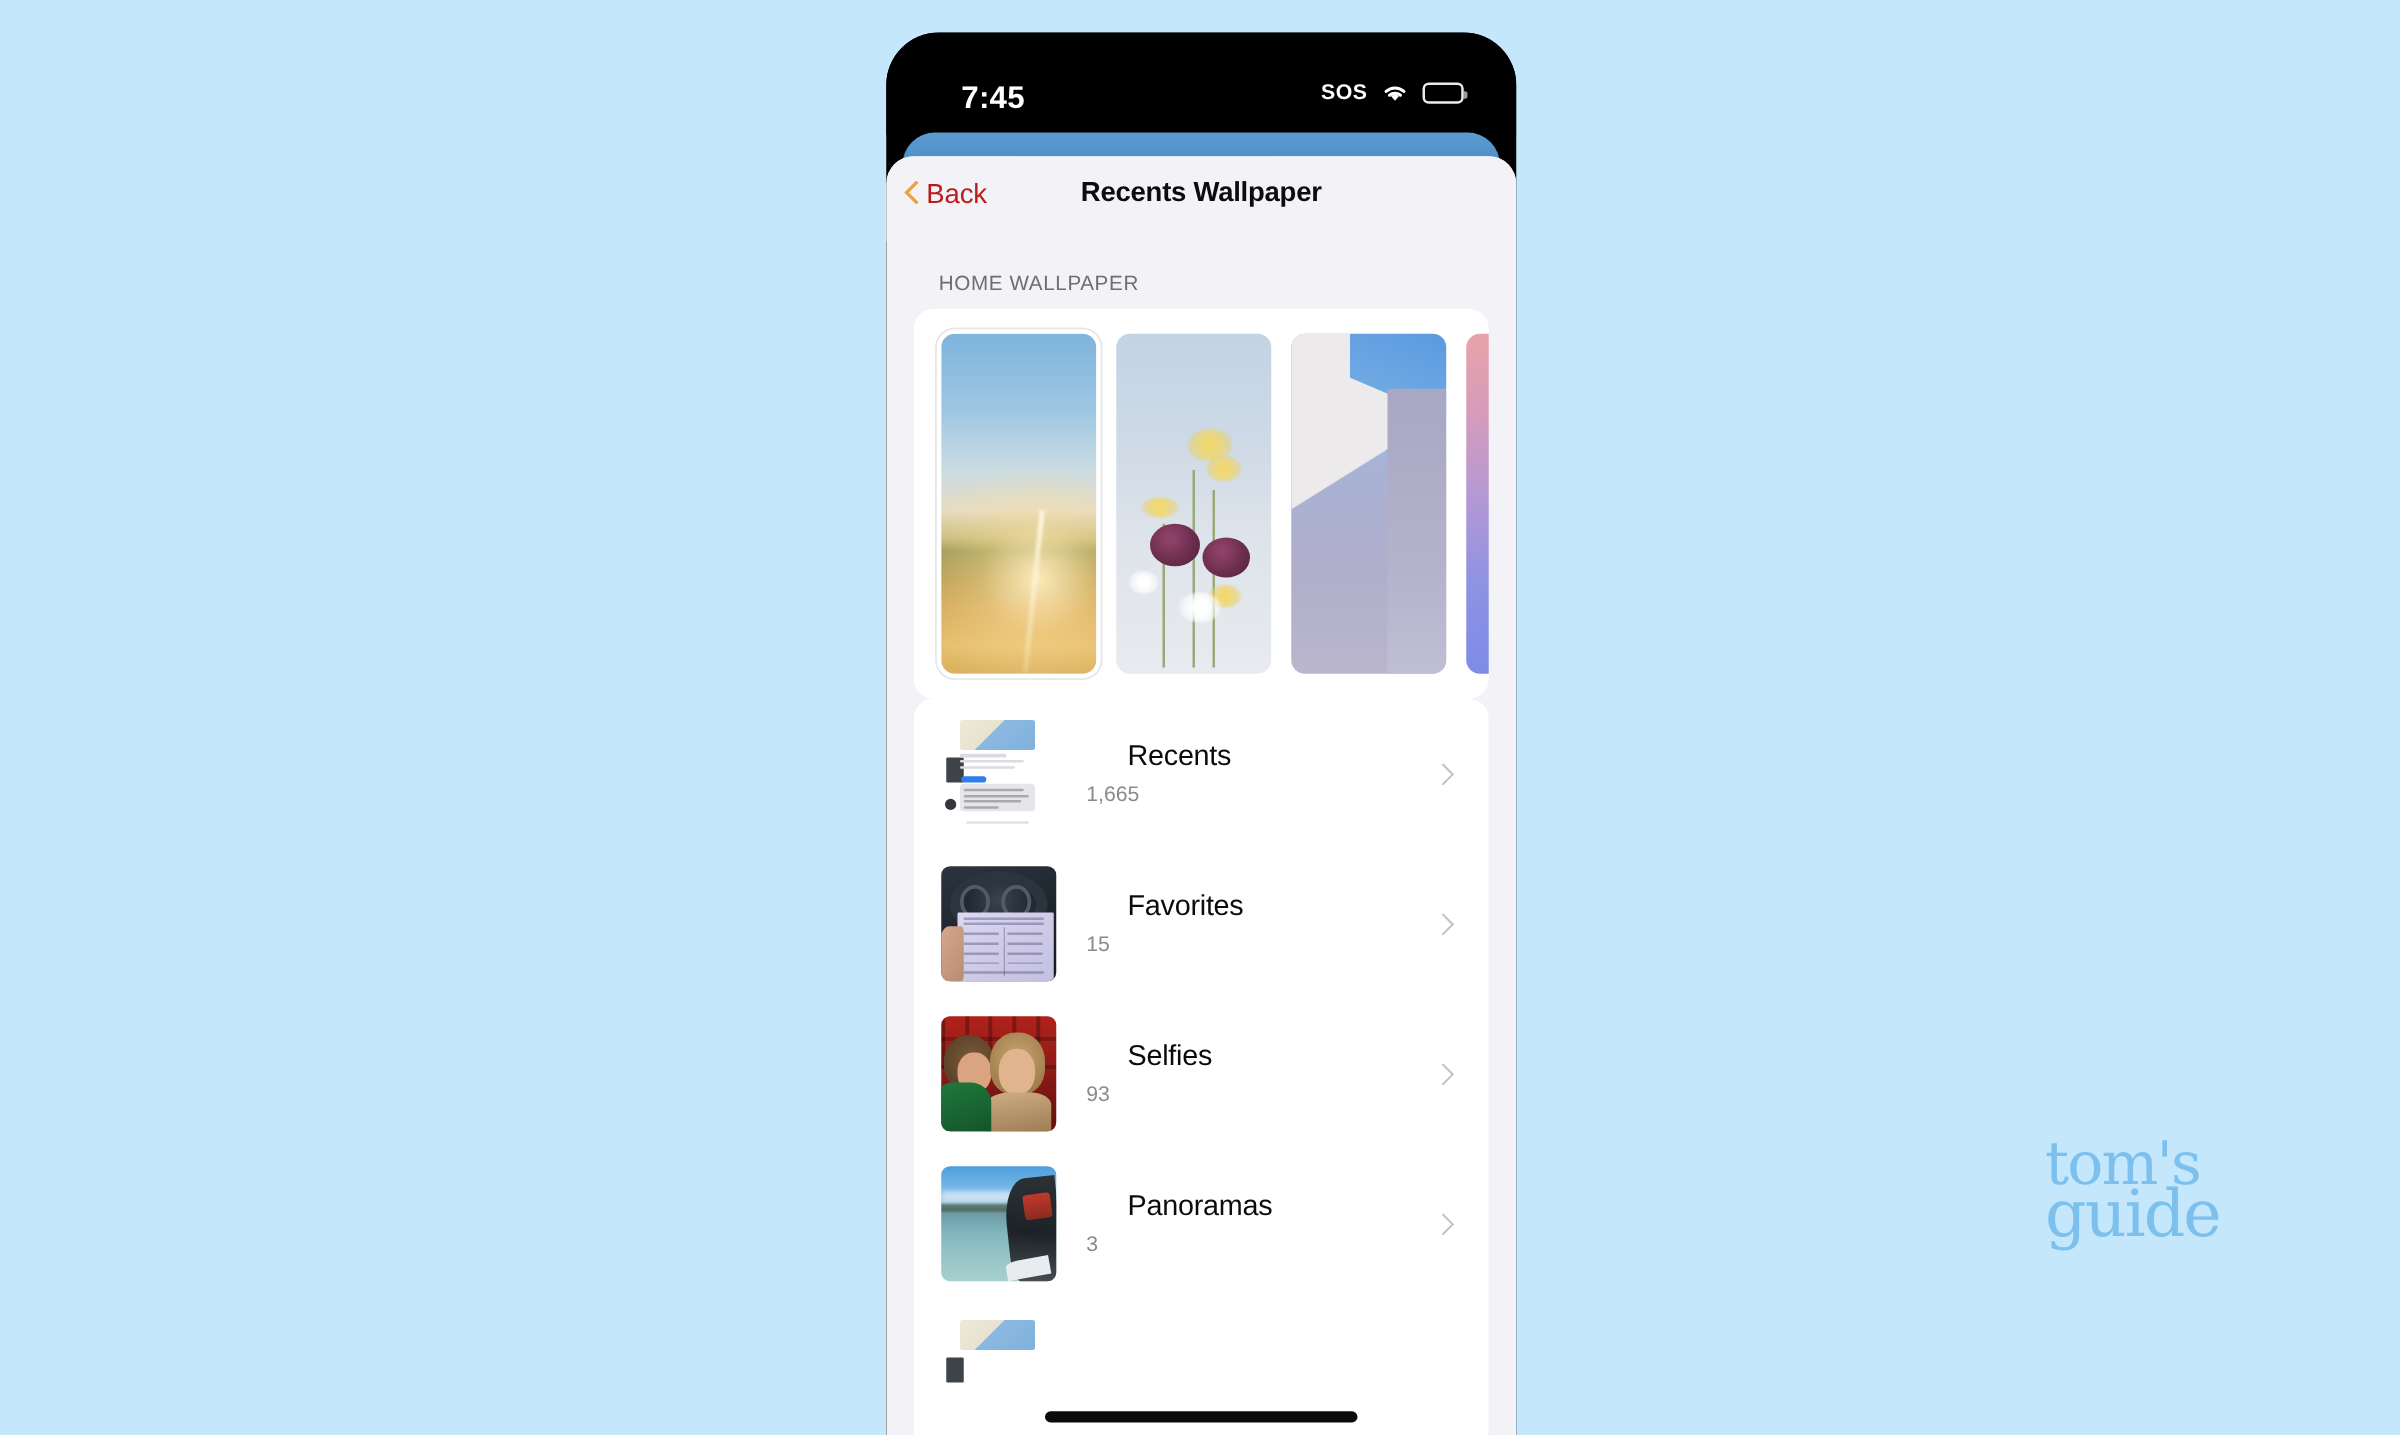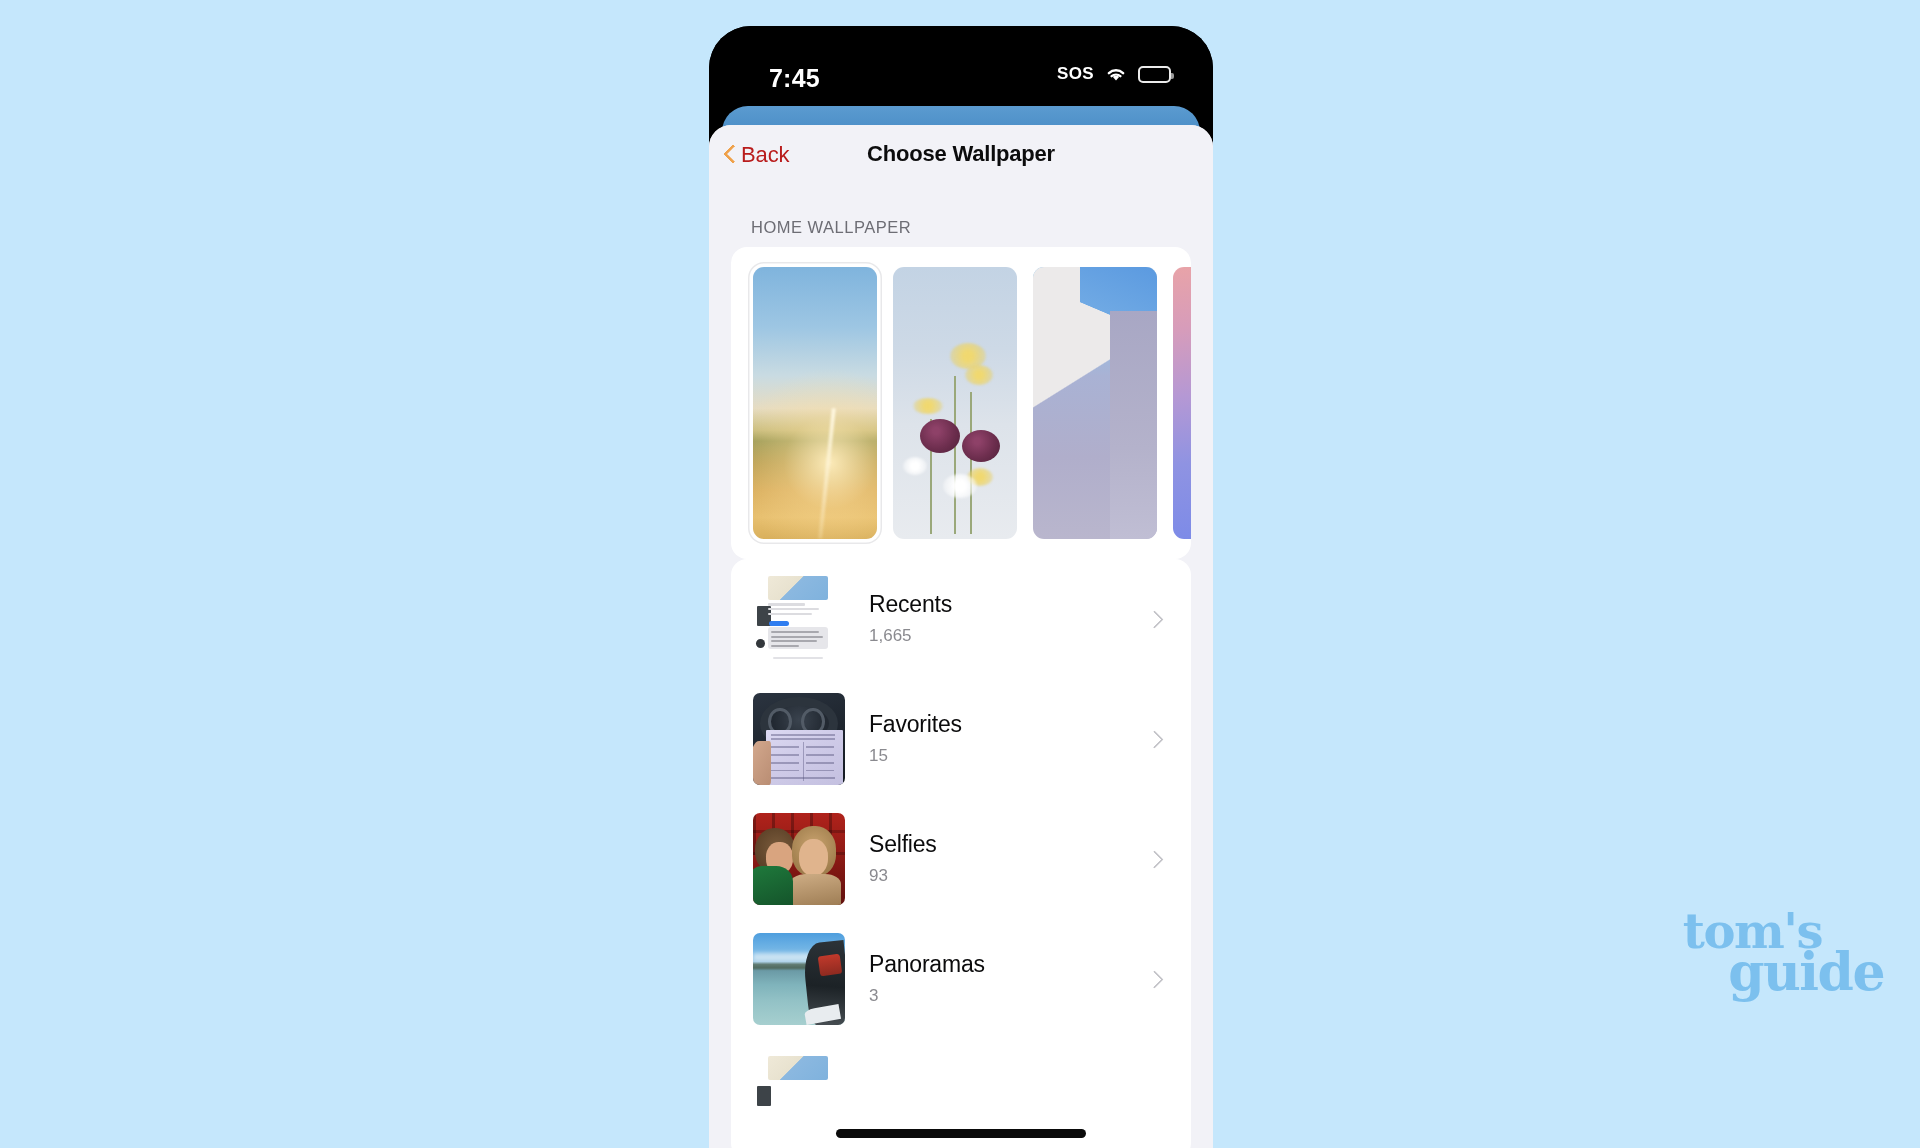--- a/index.html
+++ b/index.html
@@ -306,20 +306,21 @@
   .row-text {
     margin-left: 24px;
     flex: 1 1 auto;
     min-width: 0;
   }
   .row-title {
     font-size: 23px;
     color: #0b0b0c;
     letter-spacing: -0.2px;
     line-height: 1.1;
+    margin-left: 33px;
   }
   .row-count {
     margin-top: 9px;
     font-size: 17px;
     color: #8a8a8f;
   }
   .row-chev {
     width: 13px; height: 22px;
     margin-right: 30px;
     position: relative;
@@ -552,25 +553,24 @@
     border-radius: 6px;
     z-index: 120;
   }
 
   
   #watermark {
     position: absolute;
     right: 36px;
     bottom: 22px;
     width: 248px;
-    text-align: right;
     line-height: 0.82;
     color: #7cc0ee;
     font-family: "DejaVu Serif", serif;
-    font-weight: bold;
+    font-weight: normal;
     font-style: normal;
     user-select: none;
   }
   #watermark .wm1 {
     display: block;
     font-size: 48px;
     letter-spacing: -1.5px;
     margin-right: 62px;
   }
   #watermark .wm2 {
@@ -605,21 +605,21 @@
 
     <div class="peek-card"></div>
 
     <div class="sheet">
 
       <div class="navbar">
         <div class="back-btn">
           <span class="chev-back"></span>
           <span class="back-label">Back</span>
         </div>
-        <div class="nav-title">Choose Wallpaper</div>
+        <div class="nav-title">Recents Wallpaper</div>
       </div>
 
       <div class="sec-header">HOME WALLPAPER</div>
 
       <div class="wall-card">
         <div class="wall-strip">
 
           <div class="wall-thumb selected wp-sunset"></div>
 
           <div class="wall-thumb wp-flowers">

